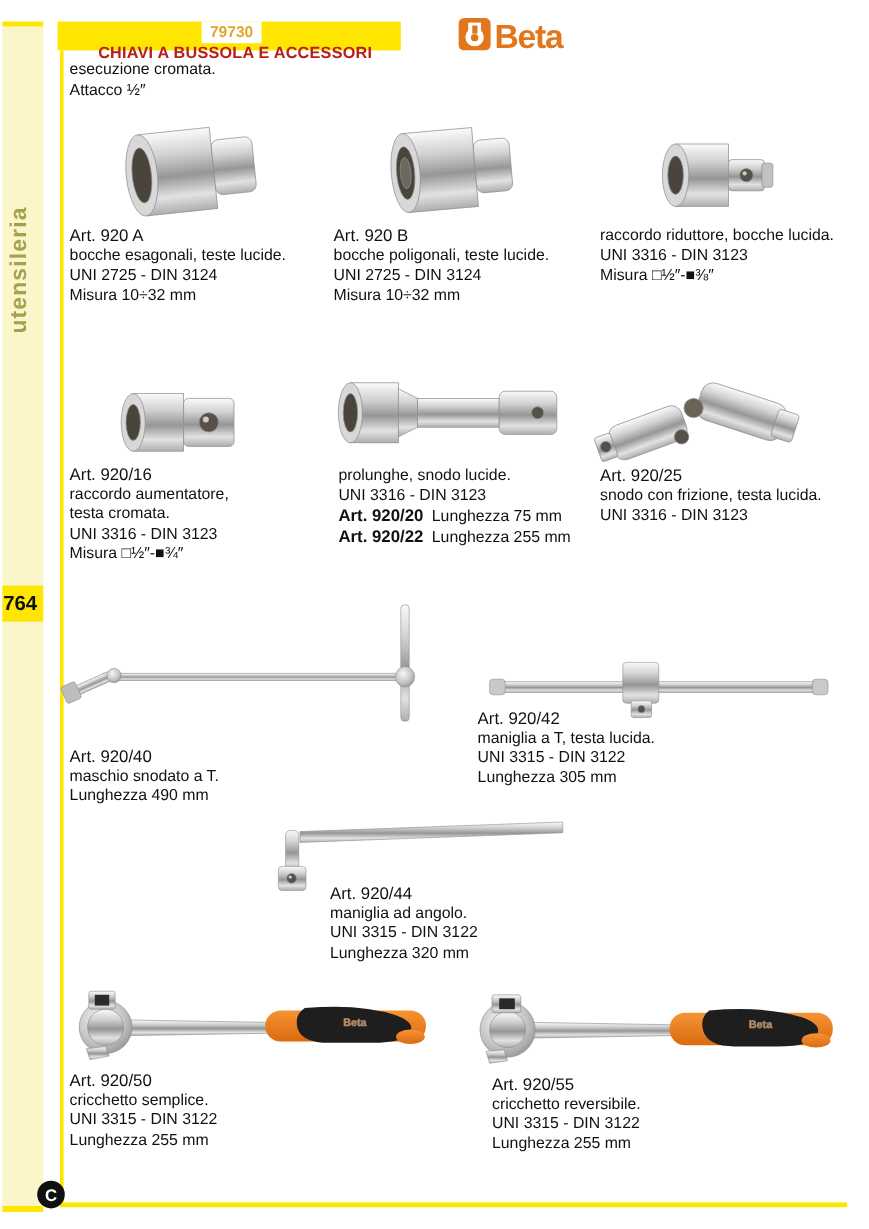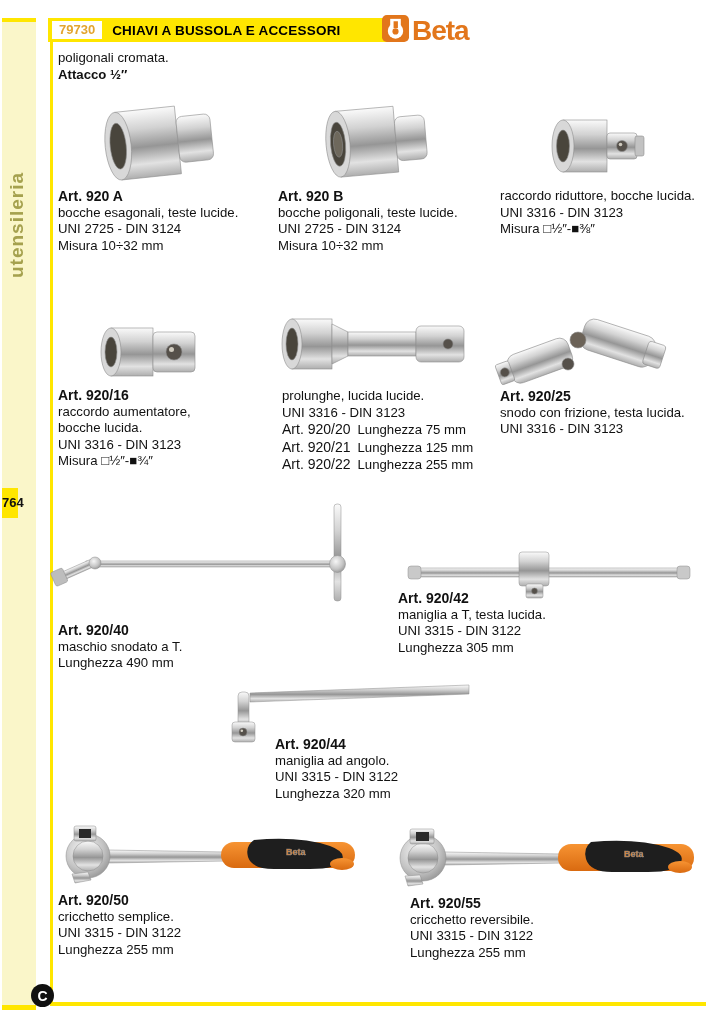--- a/index.html
+++ b/index.html
@@ -5,44 +5,44 @@
   html,body{margin:0;padding:0;background:#fff;}
   .page{position:relative;width:724px;height:1024px;background:#ffffff;overflow:hidden;
         font-family:"Liberation Sans", sans-serif;color:#111;}
   
   .sidebar-strip{position:absolute;left:2px;top:18px;width:34px;height:992px;
      background:#faf6c9;border-top:4px solid #ffe600;border-bottom:5px solid #ffe600;box-sizing:border-box;}
   .sidebar-label{position:absolute;left:0;top:105px;width:34px;height:240px;
      writing-mode:vertical-rl;transform:rotate(180deg);
      display:flex;align-items:center;justify-content:center;
      color:#a5a14e;font-weight:bold;font-size:19px;letter-spacing:1px;}
-  .page-number-badge{position:absolute;left:2px;top:488px;width:16px;height:30px;
-     background:#ffe600;color:#111;font-weight:bold;font-size:13px;
+  .page-number-badge{position:absolute;left:2px;top:488px;width:34px;height:30px;
+     background:#ffe600;color:#111;font-weight:bold;font-size:17px;
      line-height:30px;text-align:right;padding-right:5px;box-sizing:border-box;}
   .c-logo{position:absolute;left:31px;top:984px;width:23px;height:23px;border-radius:50%;
      background:#101010;color:#fff;font-weight:800;font-size:14px;
      display:flex;align-items:center;justify-content:center;z-index:5;}
   
   .content-left-rule{position:absolute;left:50px;top:42px;width:3px;height:960px;background:#ffe600;}
   .content-bottom-rule{position:absolute;left:50px;top:1002px;width:656px;height:4px;background:#ffe600;}
   
-  .header-bar{position:absolute;left:48px;top:18px;width:344px;height:24px;background:#ffe600;
-     display:flex;align-items:center;}
+  .header-bar{position:absolute;left:48px;top:18px;width:286px;height:24px;background:#ffe600;
+     display:flex;align-items:center;flex-direction:column;}
   .product-code-box{background:#ffffff;color:#e3a52f;font-weight:bold;font-size:13px;
      margin-left:4px;padding:2px 7px;line-height:14px;}
-  .page-title{color:#000000;font-weight:bold;font-size:13.5px;margin-left:10px;letter-spacing:.2px;white-space:nowrap;}
+  .page-title{color:#b91c1c;font-weight:bold;font-size:13.5px;margin-left:10px;letter-spacing:.2px;white-space:nowrap;}
   .brand{position:absolute;left:382px;top:15px;display:flex;align-items:center;}
   .beta-word{color:#e2761b;font-weight:800;font-size:28px;letter-spacing:-1px;margin-left:3px;line-height:28px;}
   
   .intro-note{position:absolute;left:58px;top:49px;font-size:13.2px;line-height:17px;}
-  .intro-note .b{font-weight:bold;}
+  .intro-note .b{font-weight:normal;}
   
   .card{position:absolute;font-size:13.2px;line-height:16.5px;color:#111;}
-  .card .art{font-weight:bold;font-size:14px;}
-  .art-inline{font-weight:normal;font-size:14px;margin-right:7px;}
+  .card .art{font-weight:normal;font-size:14px;}
+  .art-inline{font-weight:bold;font-size:14px;margin-right:7px;}
   .imgbox{position:absolute;}
   .imgbox svg{display:block;width:100%;height:100%;}
   .defs-holder{position:absolute;width:0;height:0;overflow:hidden;}
 </style>
 </head>
 <body>
 
 <div class="page">
 
   <svg class="defs-holder" aria-hidden="true">
@@ -85,21 +85,21 @@
         <circle cx="14" cy="16.5" r="8" fill="#fff"></circle>
         <rect x="8.5" y="4" width="11" height="9" fill="#fff"></rect>
         <rect x="12" y="6.5" width="4.5" height="7" fill="#e2761b"></rect>
         <circle cx="14" cy="17" r="3.2" fill="#e2761b"></circle>
       </svg>
     </span>
     <span class="beta-word">Beta</span>
   </div>
 
   <div class="intro-note">
-    <div>poligonali cromata.</div>
+    <div>esecuzione cromata.</div>
     <div class="b">Attacco ½″</div>
   </div>
 
   <div class="imgbox" style="left:96px;top:96px;width:124px;height:92px">
     <svg viewBox="0 0 124 92">
       <g transform="rotate(-6 62 46)" stroke="#8d8d8d" stroke-width="0.6">
         <rect x="22" y="12" width="60" height="68" fill="url(#chrome)"></rect>
         <ellipse cx="22" cy="46" rx="13" ry="34" fill="#d8d8d8"></ellipse>
         <ellipse cx="22" cy="46" rx="8" ry="23" fill="#49453c"></ellipse>
         <rect x="82" y="23" width="34" height="46" rx="6" fill="url(#chrome)"></rect>
@@ -188,29 +188,28 @@
         </g>
         <circle cx="84" cy="34" r="8" fill="#6b6257"></circle>
         <circle cx="74" cy="58" r="6" fill="#55504a"></circle>
       </g>
     </svg>
   </div>
 
   <div class="card" style="left:58px;top:387px">
     <div class="art">Art. 920/16</div>
     <div>raccordo aumentatore,</div>
-    <div>bocche lucida.</div>
+    <div>testa cromata.</div>
     <div>UNI 3316 - DIN 3123</div>
     <div>Misura □½″-■¾″</div>
   </div>
   <div class="card" style="left:282px;top:388px">
-    <div>prolunghe, lucida lucide.</div>
+    <div>prolunghe, snodo lucide.</div>
     <div>UNI 3316 - DIN 3123</div>
     <div><span class="art-inline">Art. 920/20</span><span>Lunghezza 75 mm</span></div>
-    <div><span class="art-inline">Art. 920/21</span><span>Lunghezza 125 mm</span></div>
     <div><span class="art-inline">Art. 920/22</span><span>Lunghezza 255 mm</span></div>
   </div>
   <div class="card" style="left:500px;top:388px">
     <div class="art">Art. 920/25</div>
     <div>snodo con frizione, testa lucida.</div>
     <div>UNI 3316 - DIN 3123</div>
   </div>
 
   <div class="imgbox" style="left:50px;top:502px;width:315px;height:102px">
     <svg viewBox="0 0 315 102">

